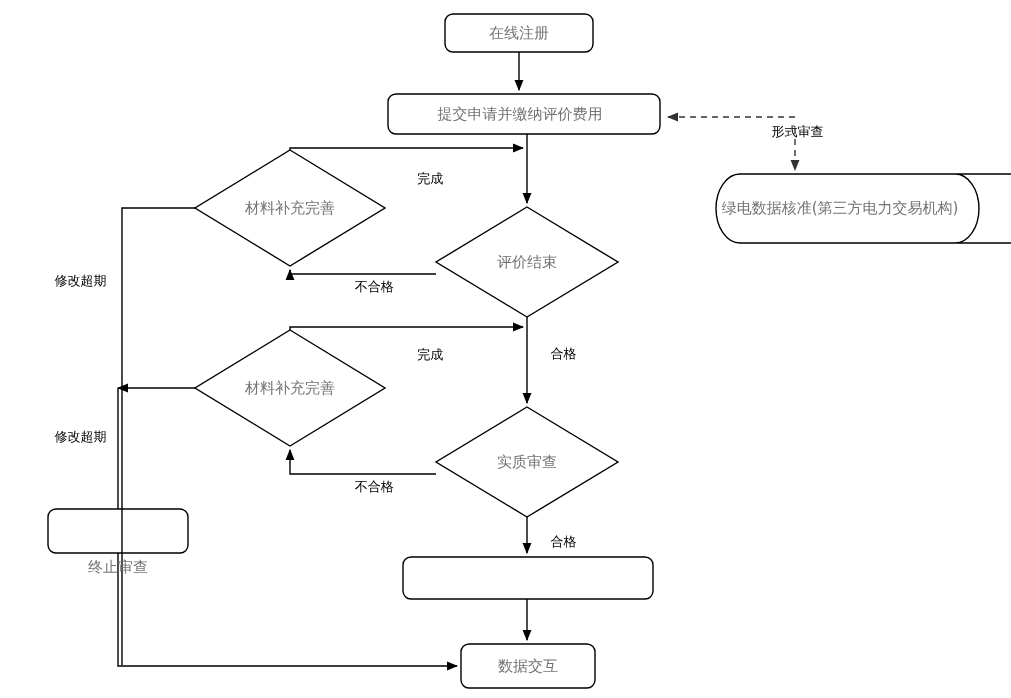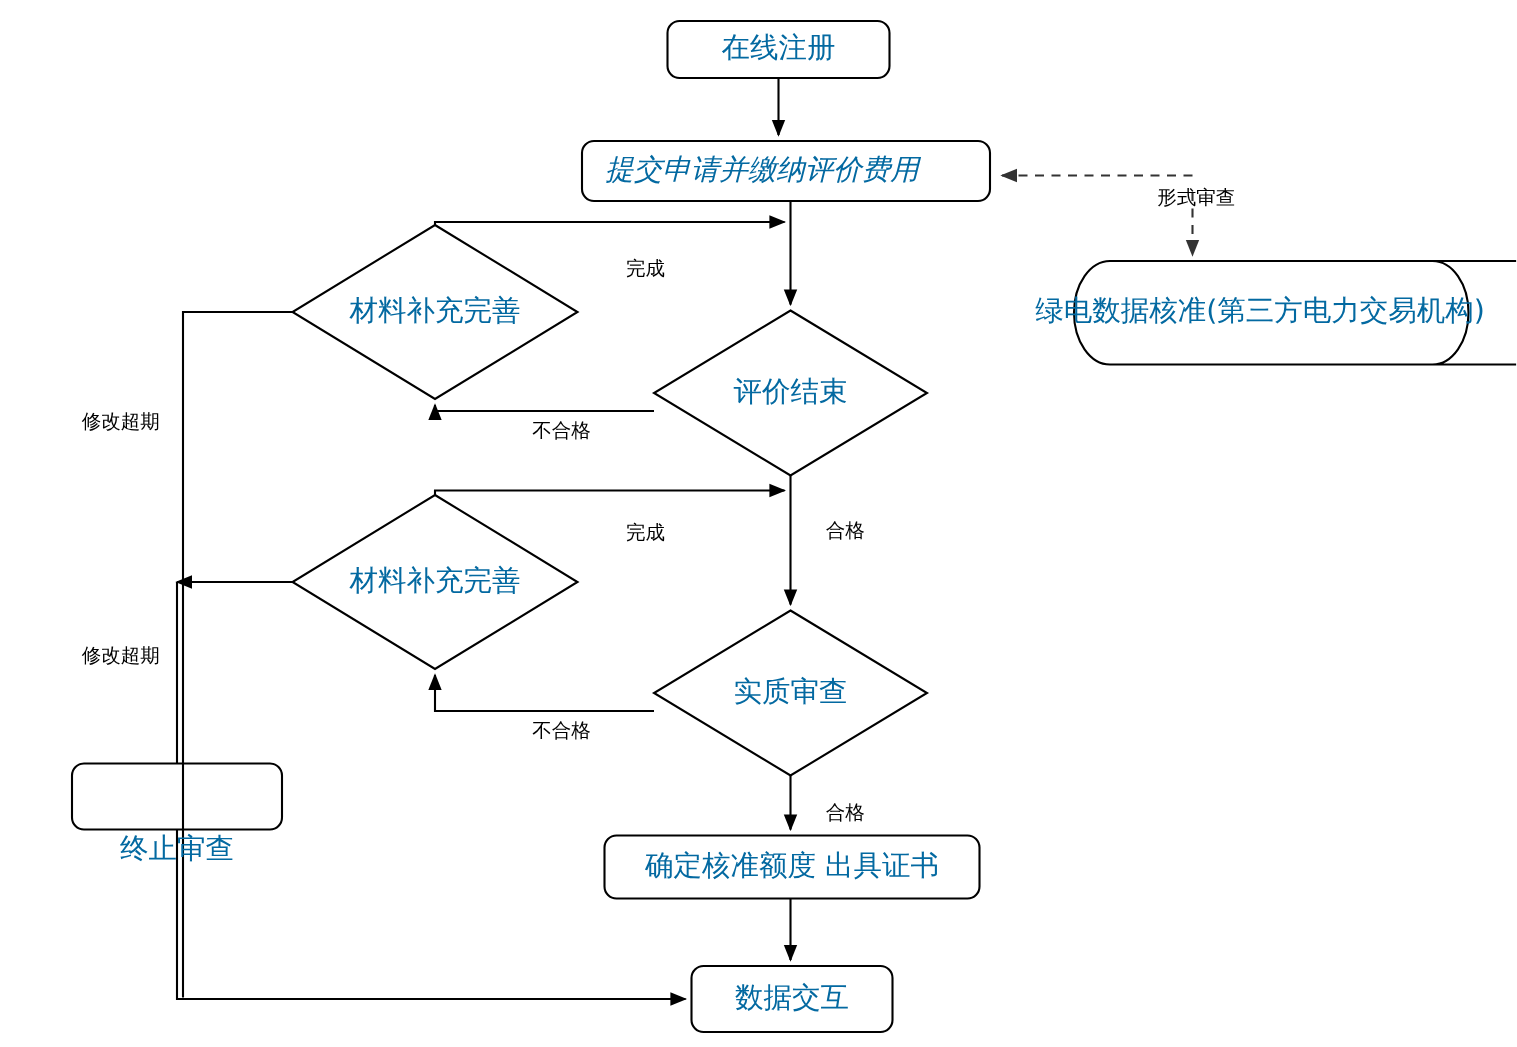--- a/index.html
+++ b/index.html
@@ -23,22 +23,22 @@
     top: 0;
     width: 1011px;
     height: 698px;
   }
   .node-label {
     position: absolute;
     display: flex;
     align-items: center;
     justify-content: center;
     text-align: center;
-    color: #0369a1;
-    font-size: 19px;
+    color: #737373;
+    font-size: 15px;
     line-height: 1.35;
     white-space: pre;
     pointer-events: none;
   }
   .edge-label {
     position: absolute;
     color: #000000;
     font-size: 13px;
     white-space: pre;
     text-align: center;
@@ -116,21 +116,21 @@
 
       <path d="M 795 117 L 668 117" marker-end="url(#arrowd)"></path>
       <path d="M 795 128 L 795 170" marker-end="url(#arrowd)"></path>
     </g>
   </svg>
 
   <div class="node-label" style="left:445px; top:14px; width:148px; height:38px;">
     <span>在线注册</span>
   </div>
 
-  <div class="node-label" style="left:372px; top:94px; width:272px; height:40px;font-style:italic;">
+  <div class="node-label" style="left:384px; top:94px; width:272px; height:40px;">
     <span>提交申请并缴纳评价费用</span>
   </div>
 
   <div class="node-label" style="left:210px; top:192px; width:160px; height:32px;">
     <span>材料补充完善</span>
   </div>
 
   <div class="node-label" style="left:462px; top:246px; width:130px; height:32px;">
     <span>评价结束</span>
   </div>
@@ -140,23 +140,20 @@
   </div>
 
   <div class="node-label" style="left:462px; top:446px; width:130px; height:32px;">
     <span>实质审查</span>
   </div>
 
   <div class="node-label" style="left:48px; top:509px; width:140px; height:44px;margin-top:36px;">
     <span>终止审查</span>
   </div>
 
-  <div class="node-label" style="left:403px; top:557px; width:250px; height:42px;">
-    <span>确定核准额度 出具证书</span>
-  </div>
 
   <div class="node-label" style="left:461px; top:644px; width:134px; height:44px;">
     <span>数据交互</span>
   </div>
 
   <div class="node-label" style="left:715px; top:176px; width:250px; height:64px; flex-direction:row;">
     <span>绿电数据核准</span>
     <span>(第三方电力交易机构)</span>
   </div>
 

